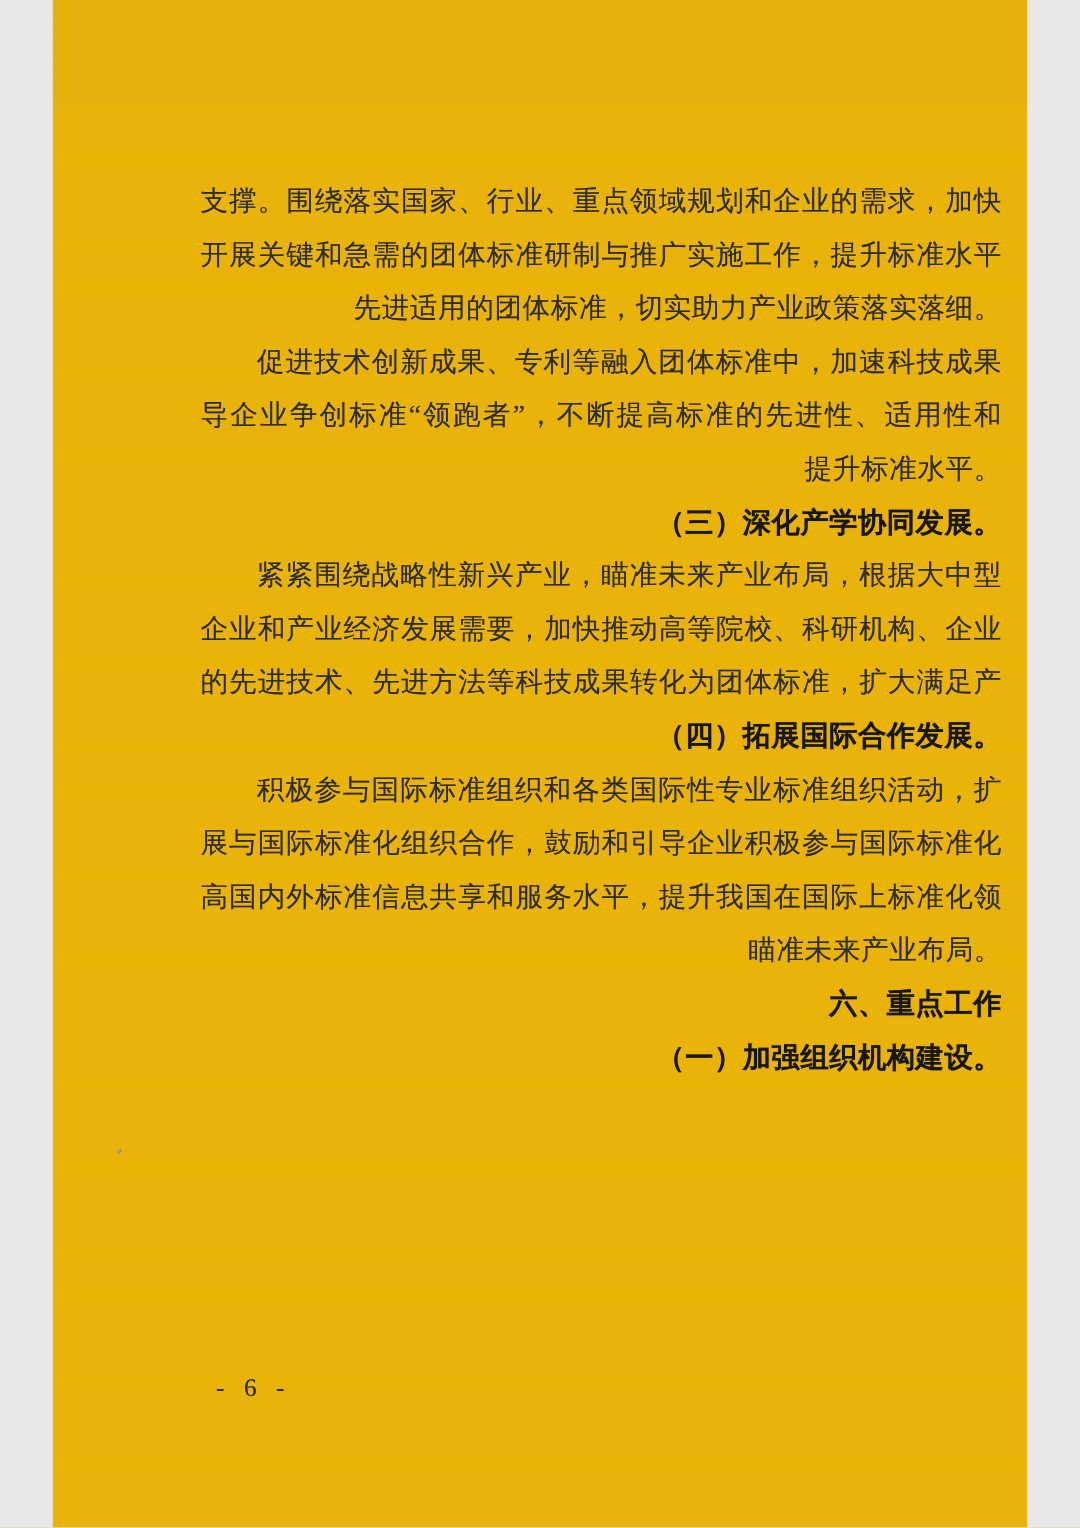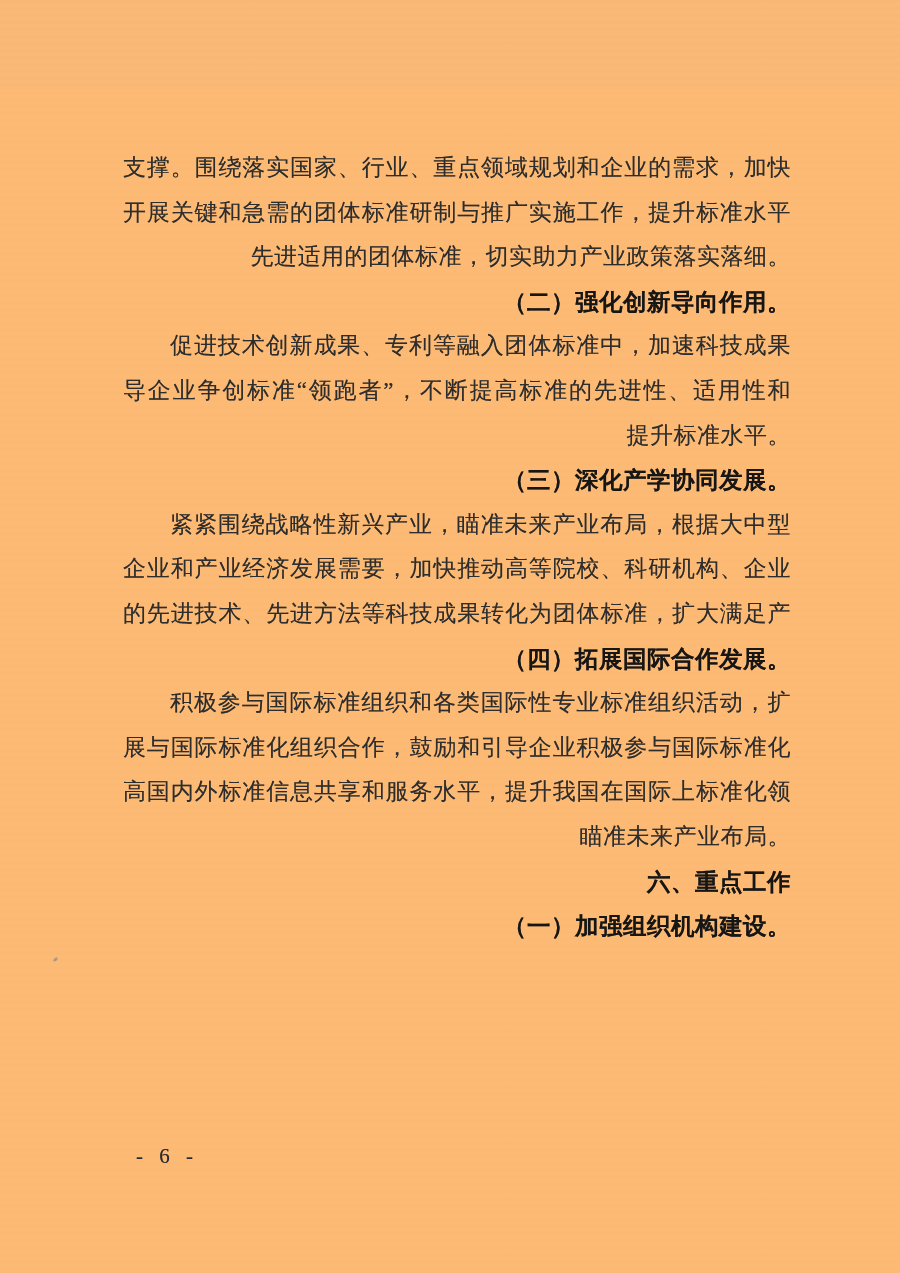--- a/index.html
+++ b/index.html
@@ -2,26 +2,27 @@
 <html><head>
 <meta charset="utf-8">
 <style>
   html, body {
     margin: 0;
     padding: 0;
     background: #e8e8e8;
   }
   .page {
     position: relative;
-    width: 900px;
+    width: 776px;
     height: 1273px;
     margin: 0 auto;
-    background: #fdba74;
+    background: #eab308;
     overflow: hidden;
     font-family: "Liberation Serif", "DejaVu Serif", serif;
+    padding-left: 36px;
   }
   
   .page::before {
     content: "";
     position: absolute;
     inset: 0;
     background:
       linear-gradient(180deg, rgba(120,128,150,0.025) 0 90px, rgba(0,0,0,0) 90px),
       repeating-linear-gradient(180deg, rgba(90,100,130,0.012) 0 3px, rgba(0,0,0,0) 3px 7px);
     pointer-events: none;
@@ -83,21 +84,20 @@
 </head>
 <body>
 
 <div class="page">
   <div class="content">
 
     <div class="ln j">支撑。围绕落实国家、行业、重点领域规划和企业的需求，加快</div>
     <div class="ln j">开展关键和急需的团体标准研制与推广实施工作，提升标准水平</div>
     <div class="ln">先进适用的团体标准，切实助力产业政策落实落细。</div>
 
-    <div class="ln hd">（二）强化创新导向作用。</div>
 
     <div class="ln j in">促进技术创新成果、专利等融入团体标准中，加速科技成果</div>
     <div class="ln j">导企业争创标准“领跑者”，不断提高标准的先进性、适用性和</div>
     <div class="ln">提升标准水平。</div>
 
     <div class="ln hd">（三）深化产学协同发展。</div>
 
     <div class="ln j in">紧紧围绕战略性新兴产业，瞄准未来产业布局，根据大中型</div>
     <div class="ln j">企业和产业经济发展需要，加快推动高等院校、科研机构、企业</div>
     <div class="ln j">的先进技术、先进方法等科技成果转化为团体标准，扩大满足产</div>

